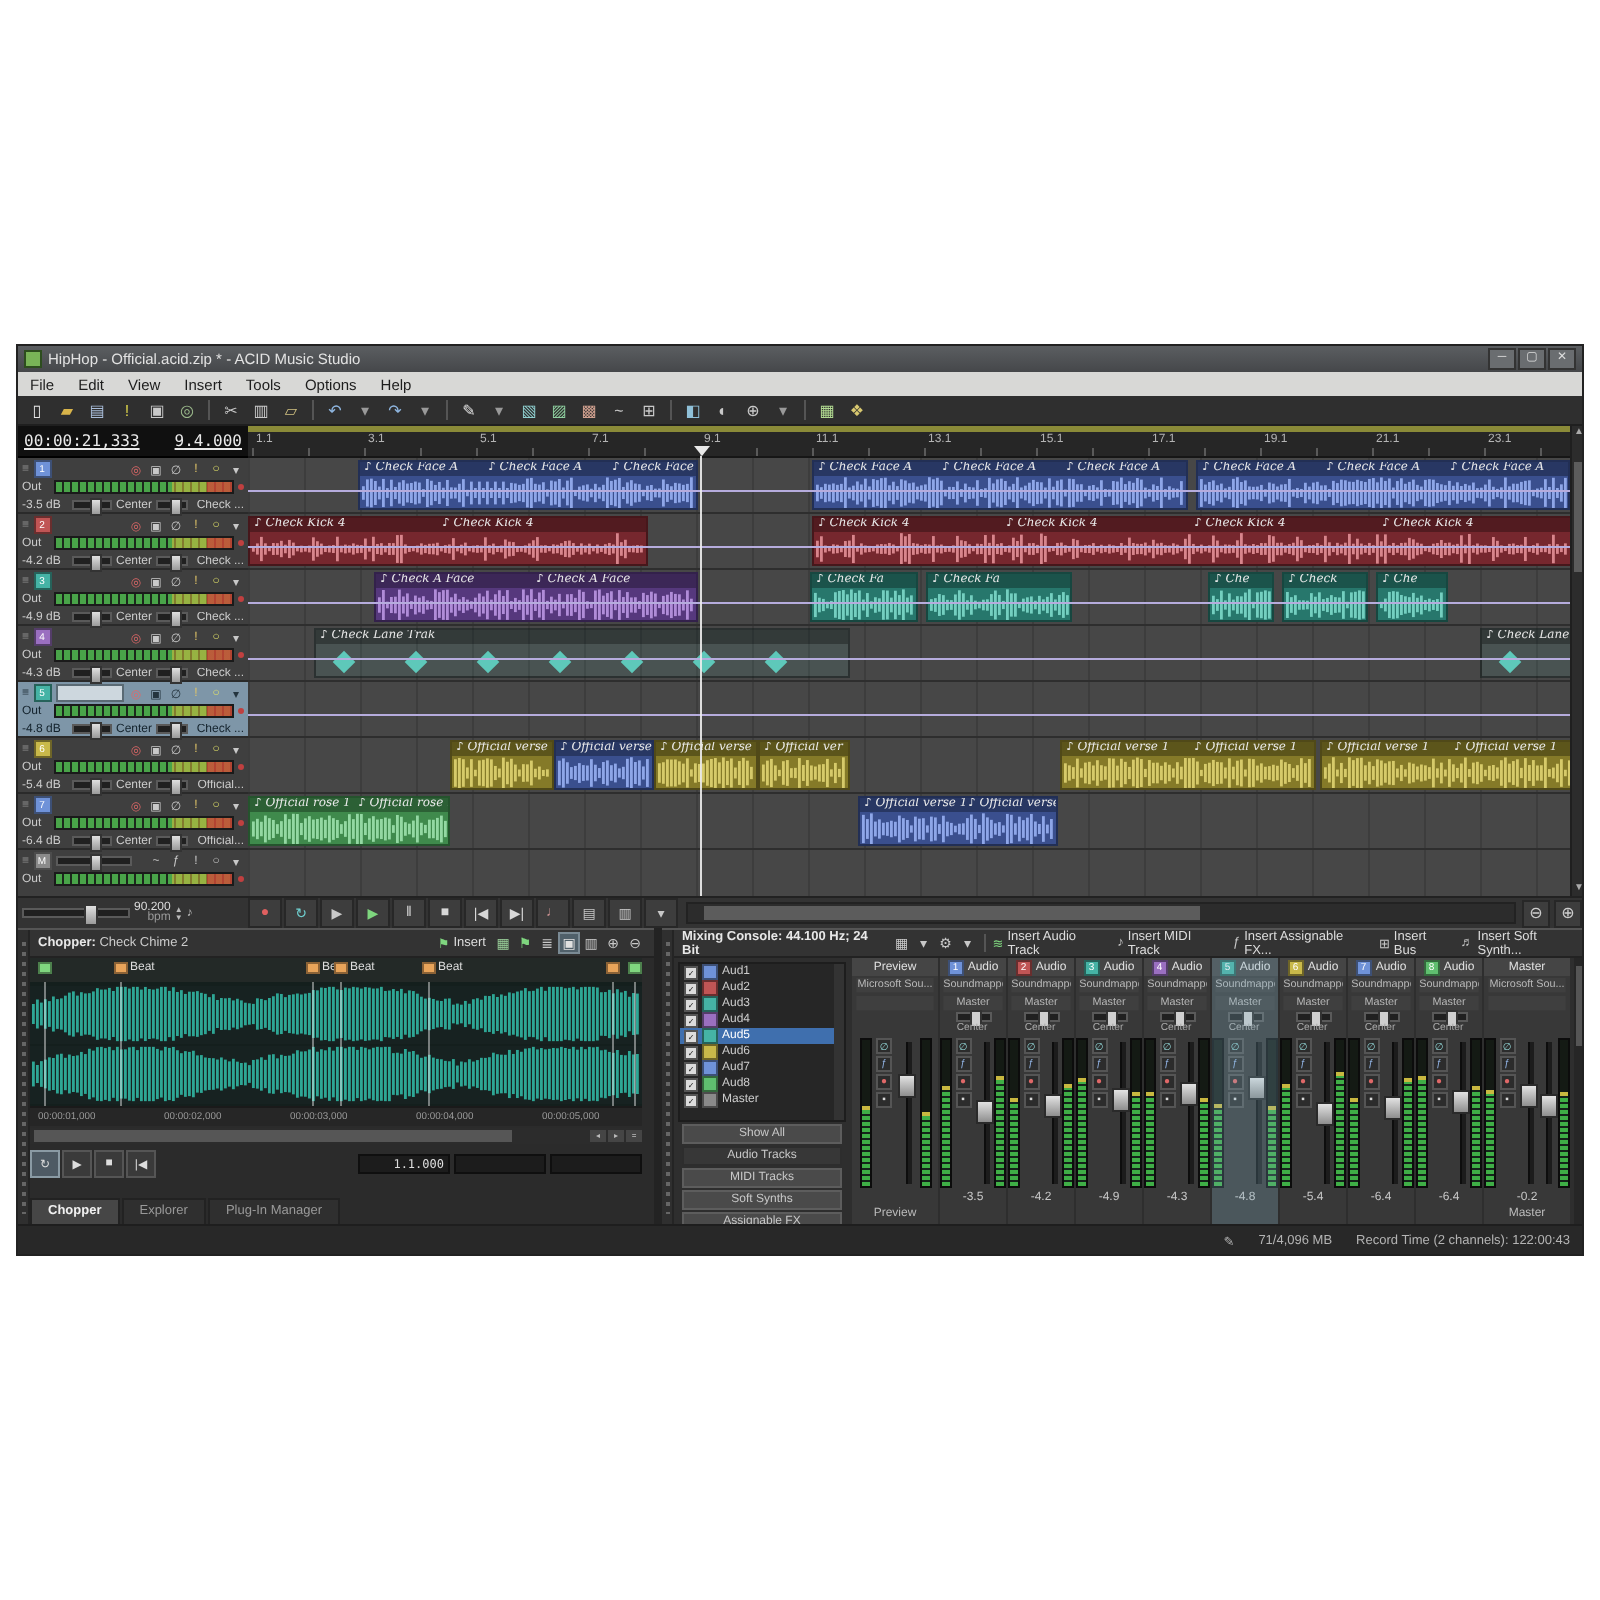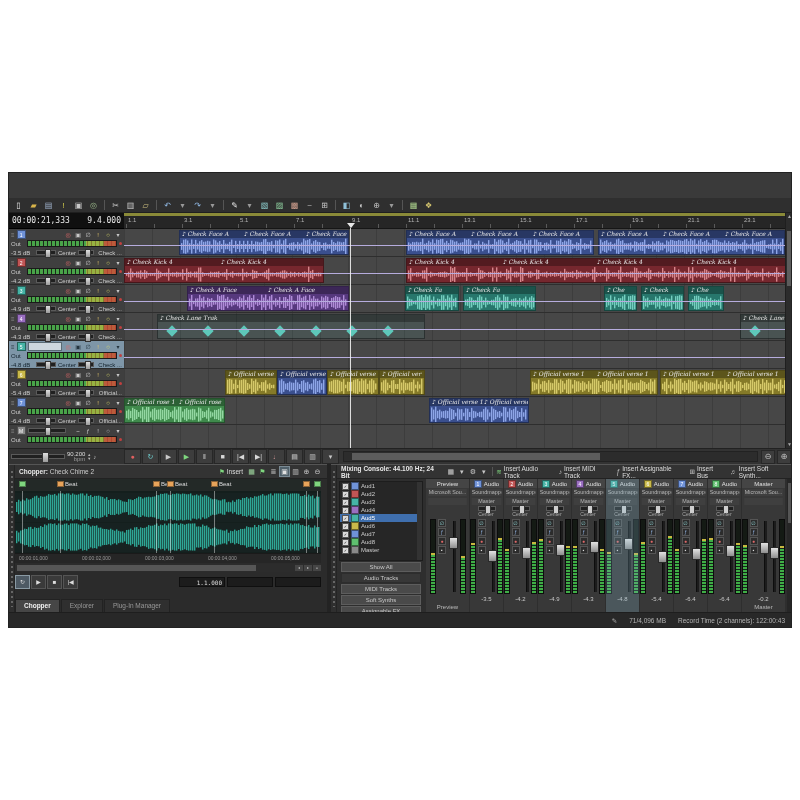--- a/index.html
+++ b/index.html
@@ -15,21 +15,21 @@
   .menubar{position:absolute;left:0;top:13px;width:100%;height:12px;background:#d8d8d6;color:#1d1d1d;
            display:flex;align-items:center;font-size:7.5px;}
   .menu-item{padding:0 6px;}
   .toolbar{position:absolute;left:0;top:25px;width:100%;height:15px;background:#2f2f2f;border-bottom:1px solid #1f1f1f;
            display:flex;align-items:center;padding-left:2px;box-sizing:border-box;}
   .tb{width:13px;height:12px;display:flex;align-items:center;justify-content:center;font-size:8px;margin:0 1px;}
   .tbsep{width:1px;height:10px;background:#555;margin:0 3px;}
   
   .leftcol{position:absolute;left:0;top:40px;width:115px;height:235px;background:#3a3a3a;}
   .timedisp{height:15px;background:#101010;color:#eaeaea;font-family:"DejaVu Sans Mono",monospace;font-size:8px;
-            display:flex;justify-content:space-between;align-items:center;padding:0 3px;border-bottom:1px solid #000;}
+            display:flex;justify-content:space-between;align-items:center;padding:0 3px;border-bottom:1px solid #000;text-decoration:underline;}
   .thead{height:28px;background:#3f3f3f;border-bottom:1px solid #2a2a2a;box-sizing:border-box;padding:1px 2px;}
   .thead.bus{height:24px;}
   .thead.sel{background:#7e96a8;color:#13222c;}
   .hr{display:flex;align-items:center;gap:2px;height:9px;}
   .handle{color:#8a8a8a;font-size:6px;}
   .thead.sel .handle{color:#2a3a44;}
   .chip{width:7px;height:7px;border:1px solid rgba(0,0,0,.45);font-size:5px;color:#fff;
         display:flex;align-items:center;justify-content:center;flex:none;}
   .hicon{font-size:6px;width:8px;text-align:center;flex:none;}
   .sp{flex:1;}
@@ -154,21 +154,40 @@
   
   .statusbar{position:absolute;left:0;top:439px;width:784px;height:16px;background:#282828;border-top:1px solid #1e1e1e;
              display:flex;align-items:center;justify-content:flex-end;gap:12px;font-size:6.5px;color:#b4b4b4;
              padding-right:8px;box-sizing:border-box;}
 </style>
 </head>
 <body>
 
 <div id="app">
 
+  <div class="titlebar">
+    <div class="appicon"></div>
+    <div>HipHop - Official.acid.zip * - ACID Music Studio</div>
+    <div class="sp"></div>
+    <div id="winbtns" style="display:flex">
+        <div class="wbtn">─</div>
+        <div class="wbtn">▢</div>
+        <div class="wbtn">✕</div>
+      </div>
+  </div>
 
+  <div class="menubar" id="menubar">
+      <div class="menu-item">File</div>
+      <div class="menu-item">Edit</div>
+      <div class="menu-item">View</div>
+      <div class="menu-item">Insert</div>
+      <div class="menu-item">Tools</div>
+      <div class="menu-item">Options</div>
+      <div class="menu-item">Help</div>
+    </div>
   <div class="toolbar" id="toolbar">
       <div class="tb" style="color: rgb(230, 230, 230);">▯</div>
       <div class="tb" style="color: rgb(216, 180, 74);">▰</div>
       <div class="tb" style="color: rgb(168, 188, 216);">▤</div>
       <div class="tb" style="color: rgb(216, 208, 74);">!</div>
       <div class="tb" style="color: rgb(200, 200, 200);">▣</div>
       <div class="tb" style="color: rgb(154, 184, 138);">◎</div>
       <div class="tbsep"></div>
       <div class="tb" style="color: rgb(200, 200, 200);">✂</div>
       <div class="tb" style="color: rgb(200, 200, 200);">▥</div>

